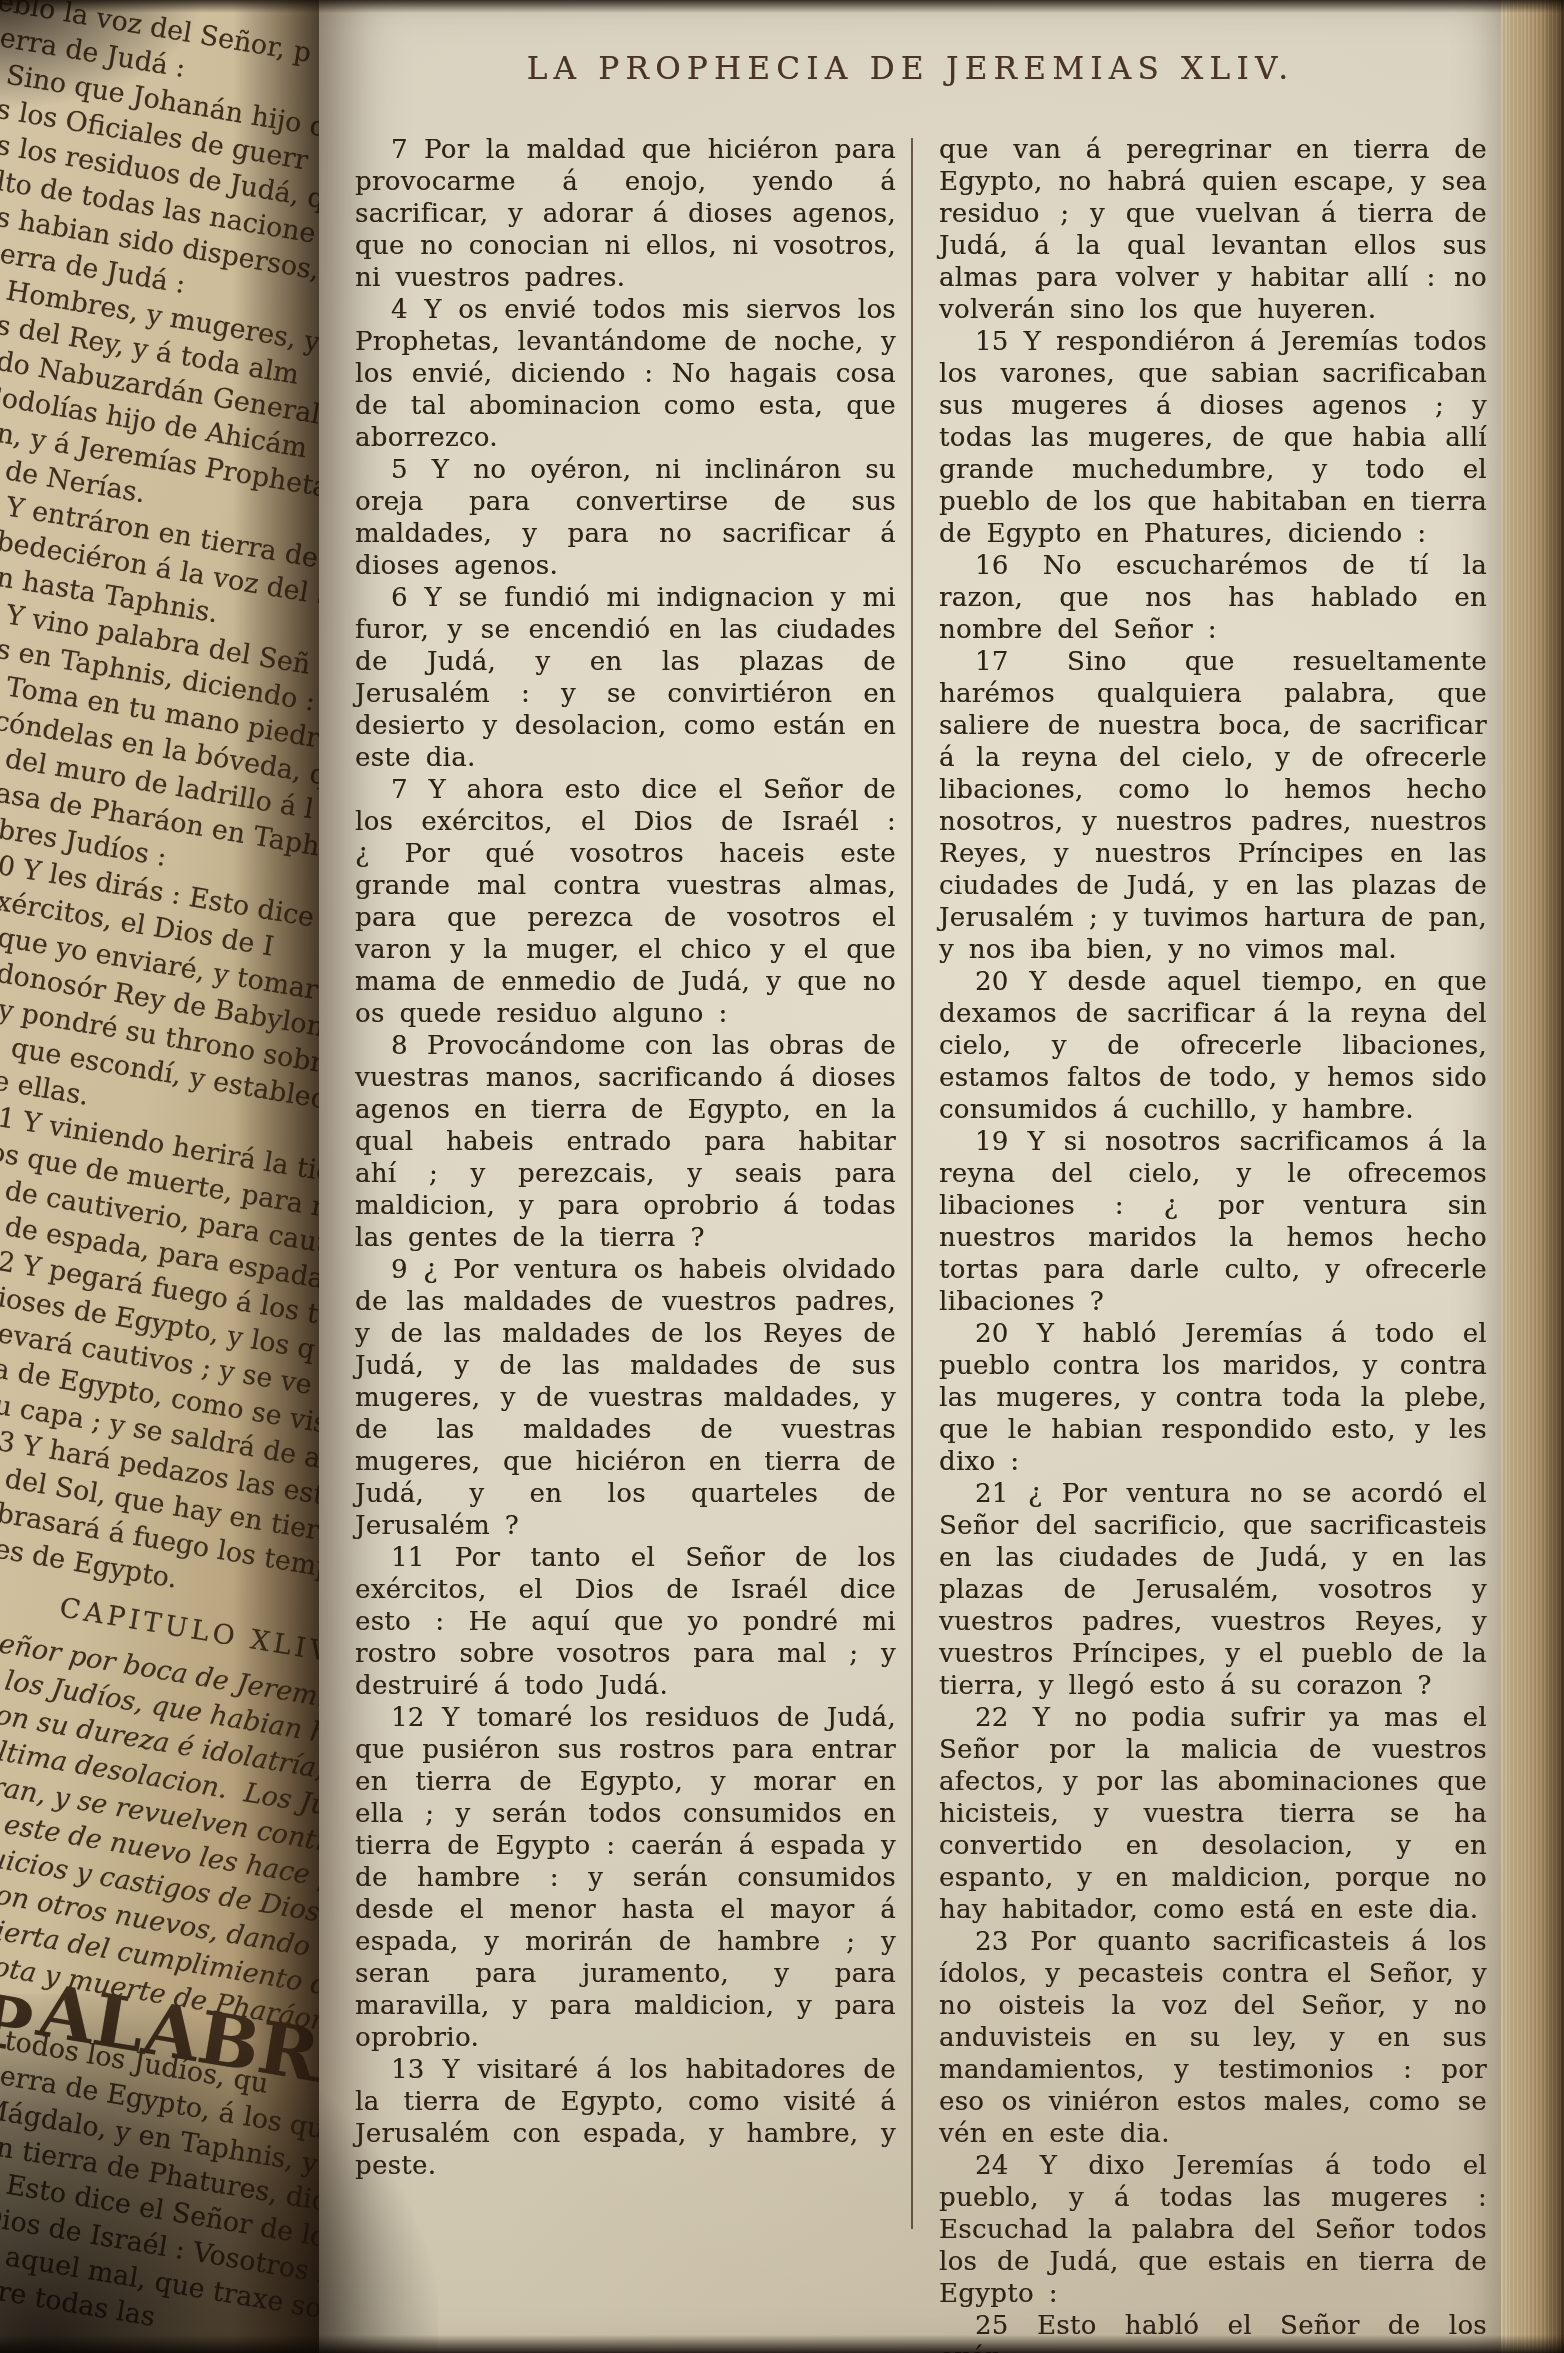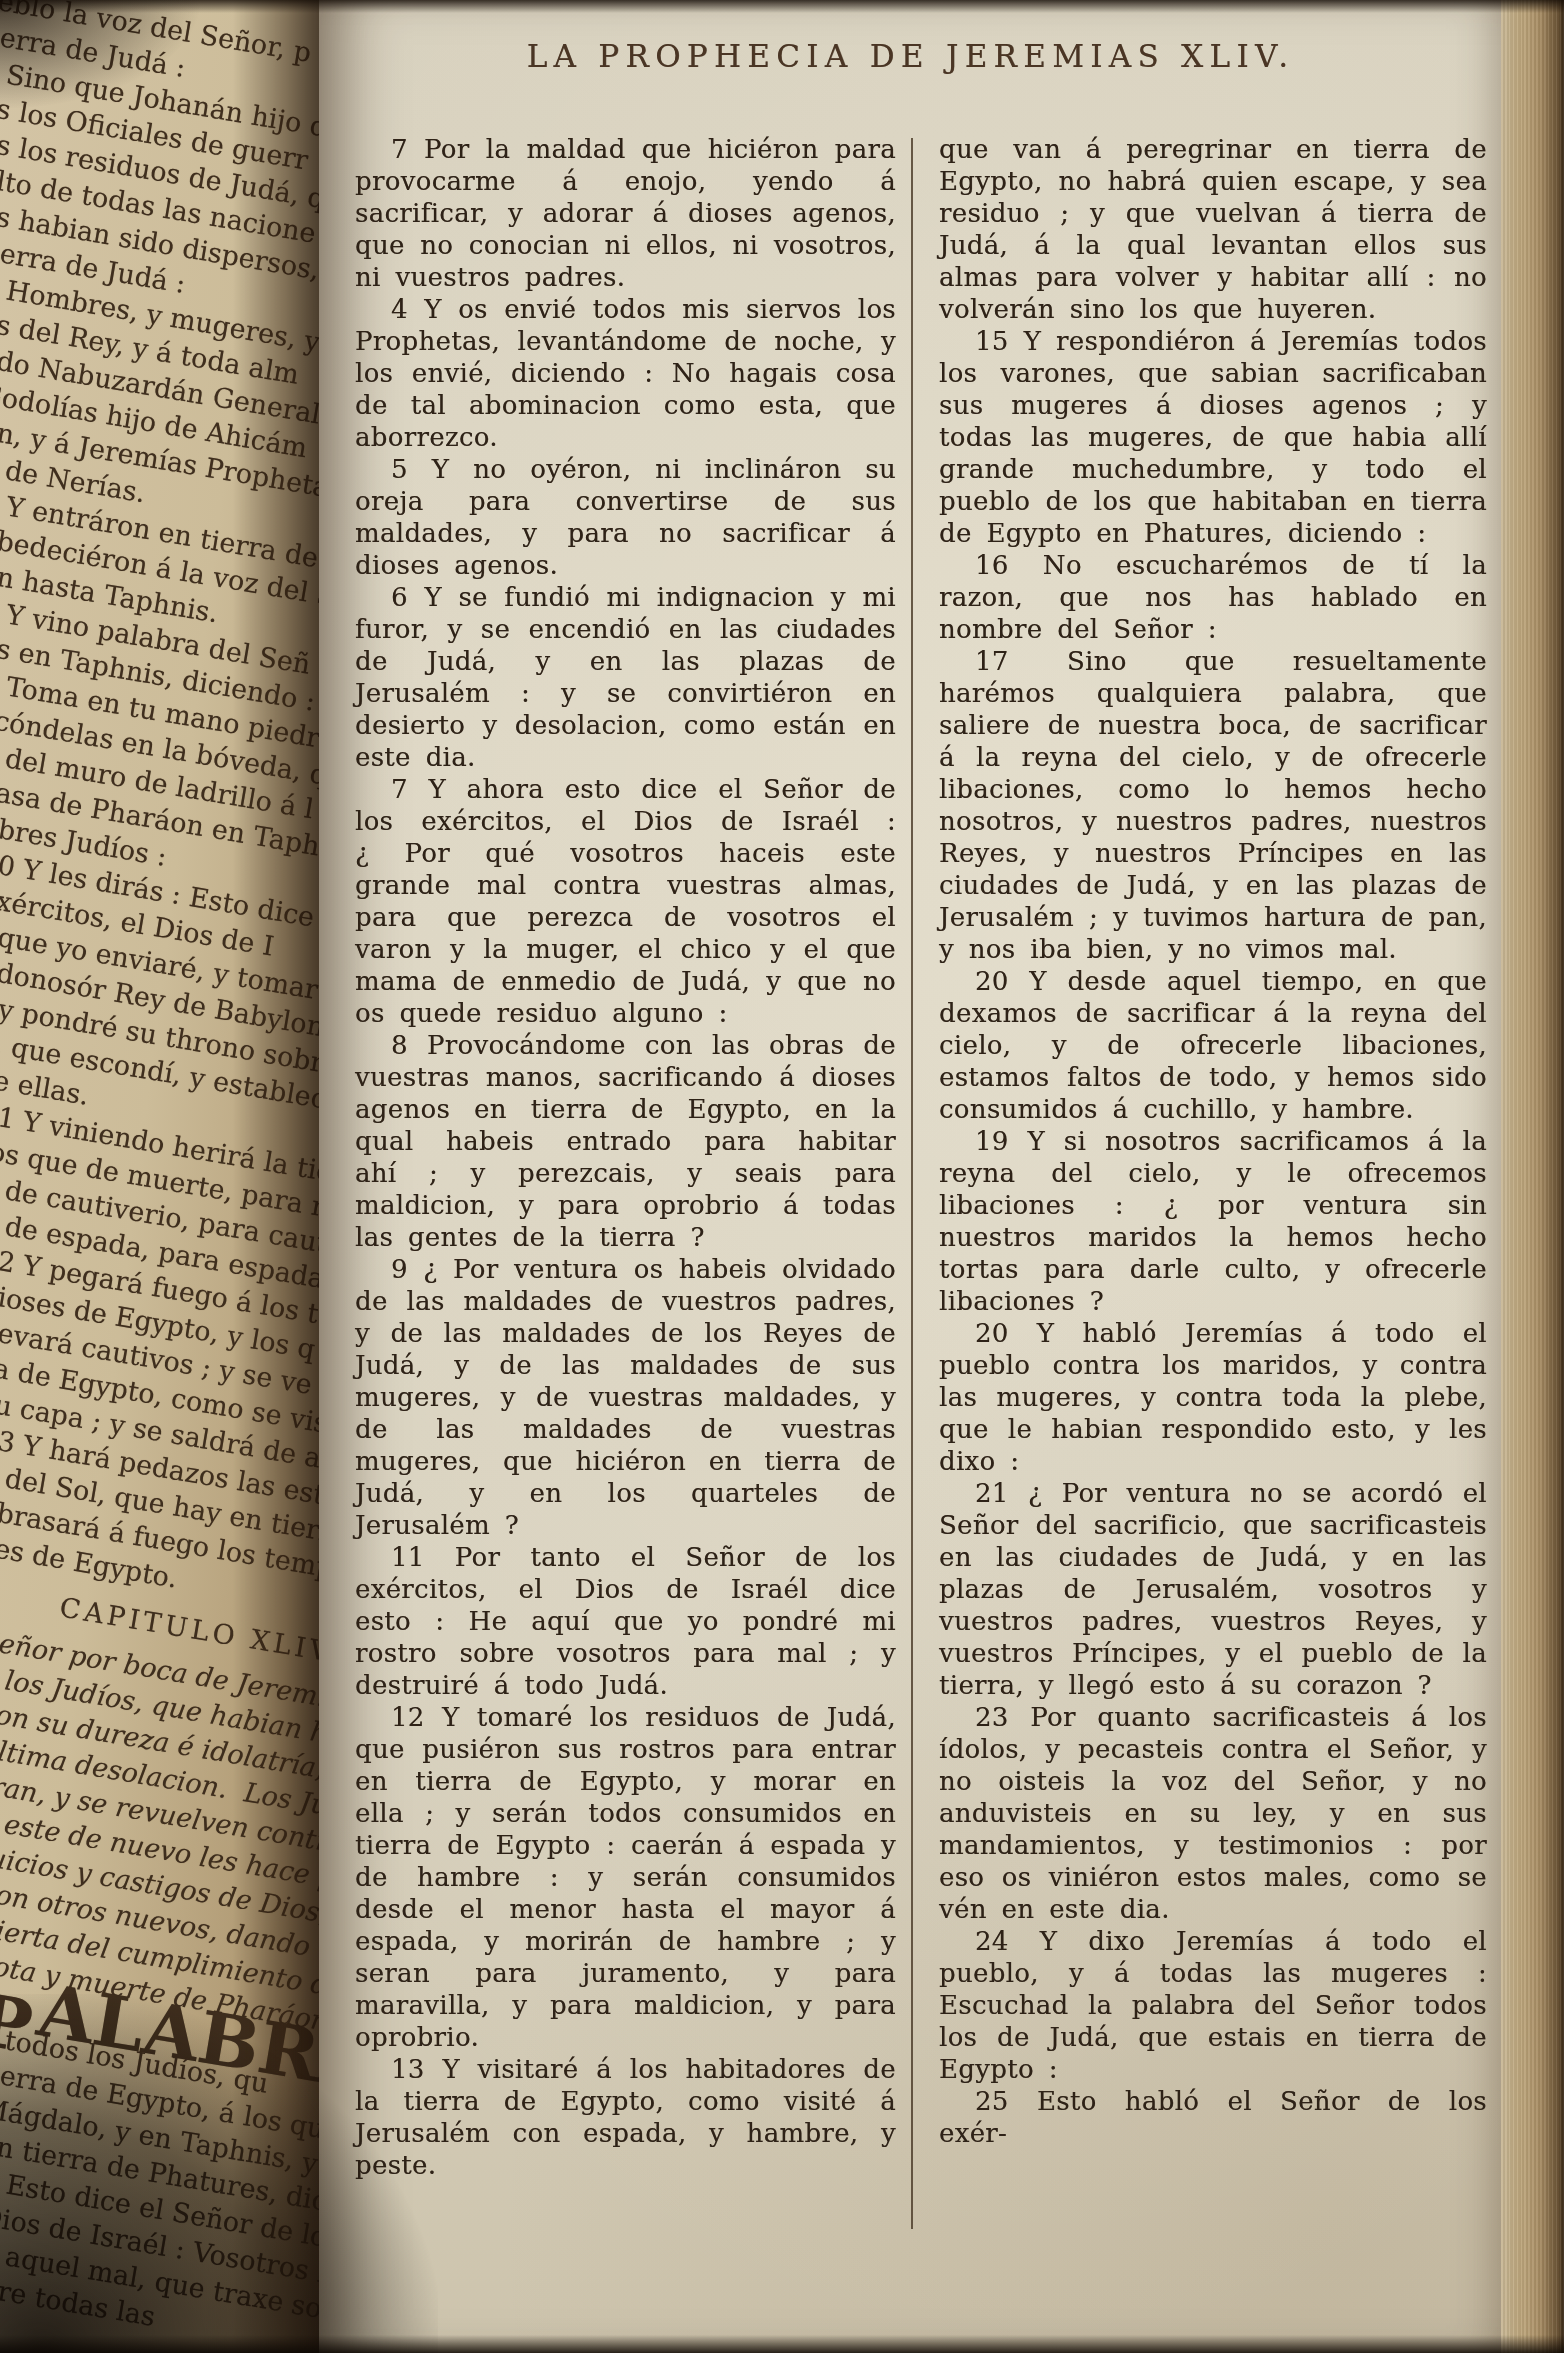--- a/index.html
+++ b/index.html
@@ -34,21 +34,21 @@
     position:absolute;left:319px;top:0;width:1183px;height:2354px;z-index:3;
     background:
       radial-gradient(120% 90% at 60% 38%, rgba(255,252,240,.22), transparent 70%),
       radial-gradient(100% 60% at 85% 95%, rgba(120,95,60,.14), transparent 70%),
       linear-gradient(180deg,#d7d0bd 0%,#dcd5c2 30%,#d8d1be 70%,#cdc4ad 100%);
     box-shadow:
       inset 49px 0 63px -30px rgba(46,28,12,.55),
       inset -27px 0 43px -22px rgba(70,50,28,.38);
   }
   .running-head{
-    position:absolute;top:38px;left:0;width:100%;text-align:center;
+    position:absolute;top:50px;left:0;width:100%;text-align:center;
     font-size:31px;letter-spacing:6.3px;color:#4a3524;
     text-shadow:0.3px 0.3px 0.6px rgba(58,42,28,.5);
   }
   .col-divider{
     position:absolute;left:592px;top:138px;width:1.6px;height:2091px;
     background:#4a3a28;opacity:.82;
   }
   .col{
     position:absolute;top:133px;font-size:26px;line-height:32px;color:#2e2217;
     word-spacing:.24em;letter-spacing:.012em;
@@ -172,20 +172,21 @@
       </div>
     <div class="col col-right">
         <p class="para cont">que van á peregrinar en tierra de Egypto, no habrá quien escape, y sea residuo&nbsp;; y que vuelvan á tierra de Judá, á la qual levantan ellos sus almas para volver y habitar allí&nbsp;: no volverán sino los que huyeren.</p>
         <p class="para verse">15 Y respondiéron á Jeremías todos los varones, que sabian sacrificaban sus mugeres á dioses agenos&nbsp;; y todas las mugeres, de que habia allí grande muchedumbre, y todo el pueblo de los que habitaban en tierra de Egypto en Phatures, diciendo&nbsp;:</p>
         <p class="para verse">16 No escucharémos de tí la razon, que nos has hablado en nombre del Señor&nbsp;:</p>
         <p class="para verse">17 Sino que resueltamente harémos qualquiera palabra, que saliere de nuestra boca, de sacrificar á la reyna del cielo, y de ofrecerle libaciones, como lo hemos hecho nosotros, y nuestros padres, nuestros Reyes, y nuestros Príncipes en las ciudades de Judá, y en las plazas de Jerusalém&nbsp;; y tuvimos hartura de pan, y nos iba bien, y no vimos mal.</p>
         <p class="para verse">20 Y desde aquel tiempo, en que dexamos de sacrificar á la reyna del cielo, y de ofrecerle libaciones, estamos faltos de todo, y hemos sido consumidos á cuchillo, y hambre.</p>
         <p class="para verse">19 Y si nosotros sacrificamos á la reyna del cielo, y le ofrecemos libaciones&nbsp;: ¿&nbsp;por ventura sin nuestros maridos la hemos hecho tortas para darle culto, y ofrecerle libaciones&nbsp;?</p>
         <p class="para verse">20 Y habló Jeremías á todo el pueblo contra los maridos, y contra las mugeres, y contra toda la plebe, que le habian respondido esto, y les dixo&nbsp;:</p>
         <p class="para verse">21 ¿&nbsp;Por ventura no se acordó el Señor del sacrificio, que sacrificasteis en las ciudades de Judá, y en las plazas de Jerusalém, vosotros y vuestros padres, vuestros Reyes, y vuestros Príncipes, y el pueblo de la tierra, y llegó esto á su corazon&nbsp;?</p>
+        <p class="para verse">22 Y no podia sufrir ya mas el Señor por la malicia de vuestros afectos, y por las abominaciones que hicisteis, y vuestra tierra se ha convertido en desolacion, y en espanto, y en maldicion, porque no hay habitador, como está en este dia.</p>
         <p class="para verse">23 Por quanto sacrificasteis á los ídolos, y pecasteis contra el Señor, y no oisteis la voz del Señor, y no anduvisteis en su ley, y en sus mandamientos, y testimonios&nbsp;: por eso os viniéron estos males, como se vén en este dia.</p>
         <p class="para verse">24 Y dixo Jeremías á todo el pueblo, y á todas las mugeres&nbsp;: Escuchad la palabra del Señor todos los de Judá, que estais en tierra de Egypto&nbsp;:</p>
         <p class="para verse">25 Esto habló el Señor de los exér-</p>
       </div>
   </div>
 
   <div class="fore-edge"></div>
 
   <div class="vignette top-edge"></div>
   <div class="vignette bottom-edge"></div>

